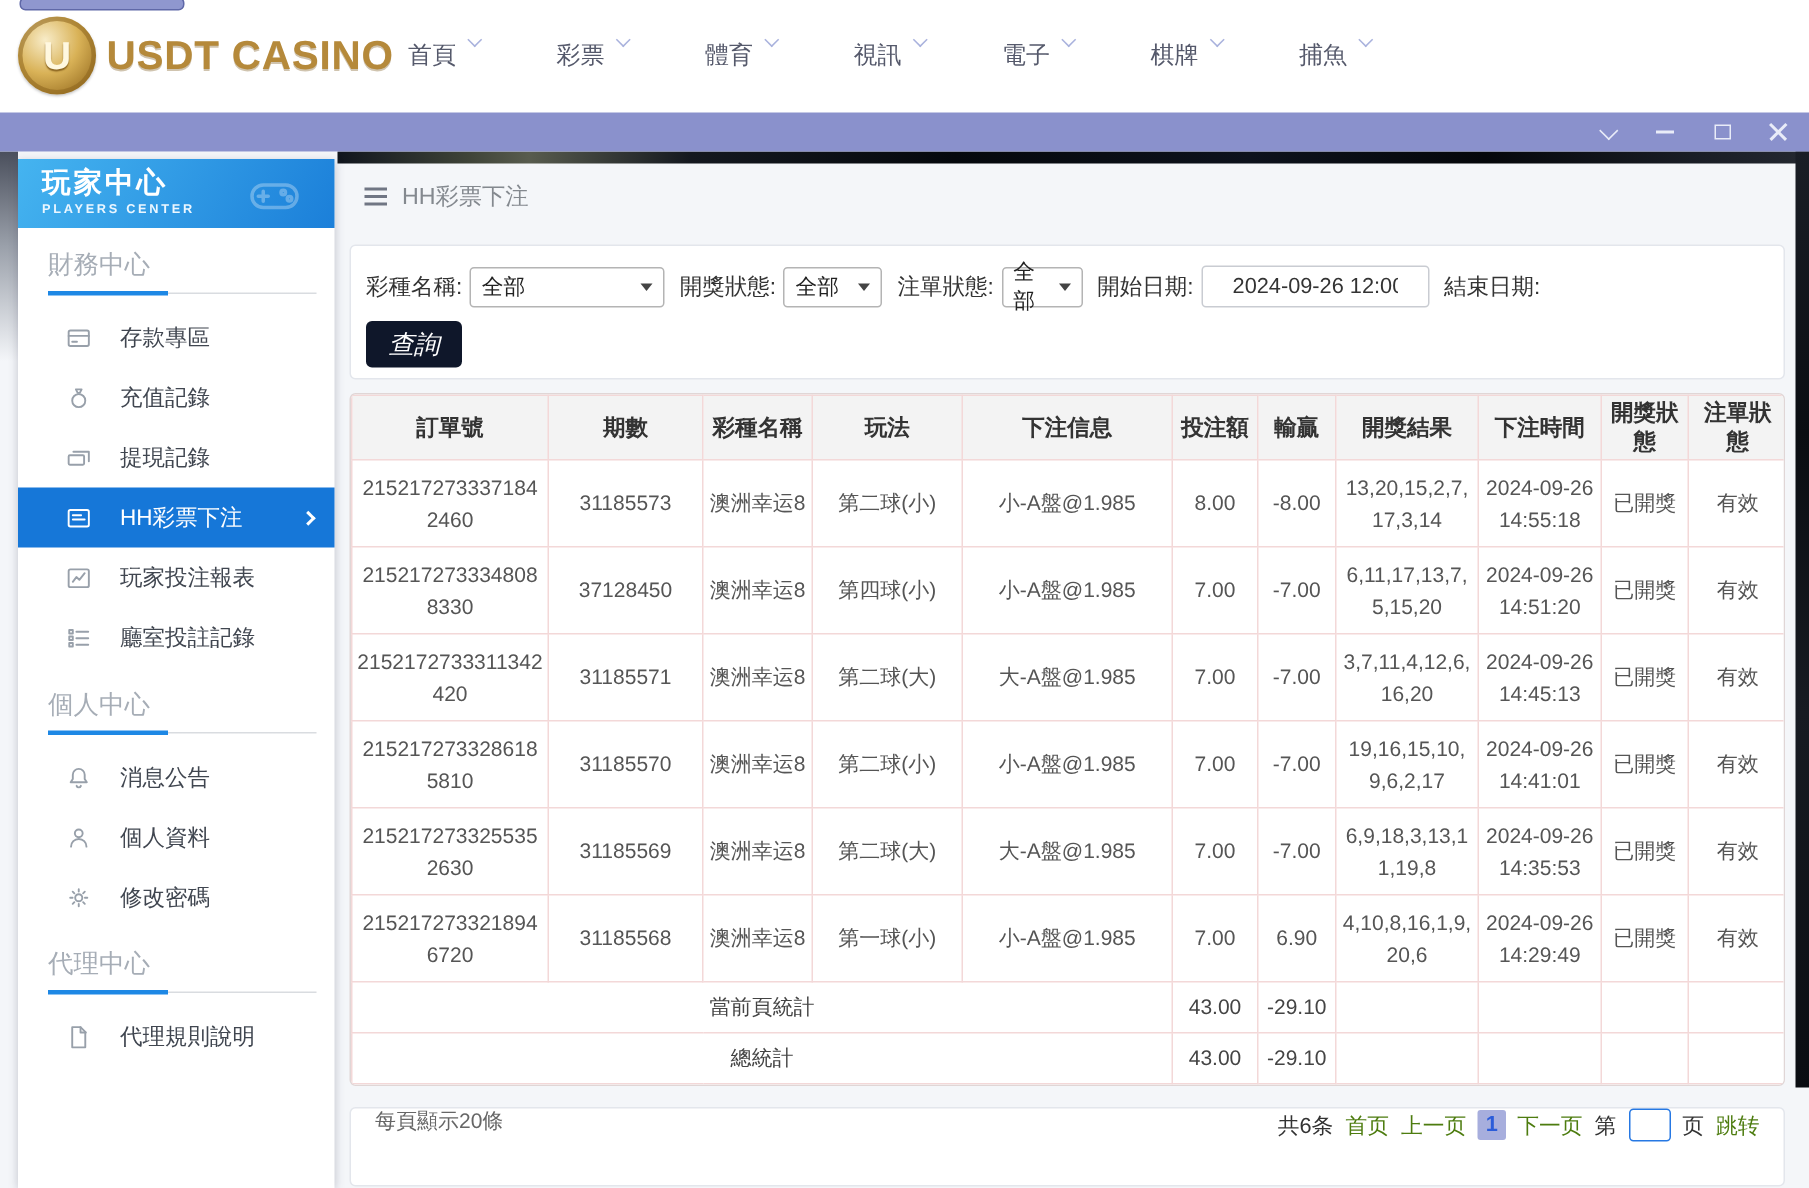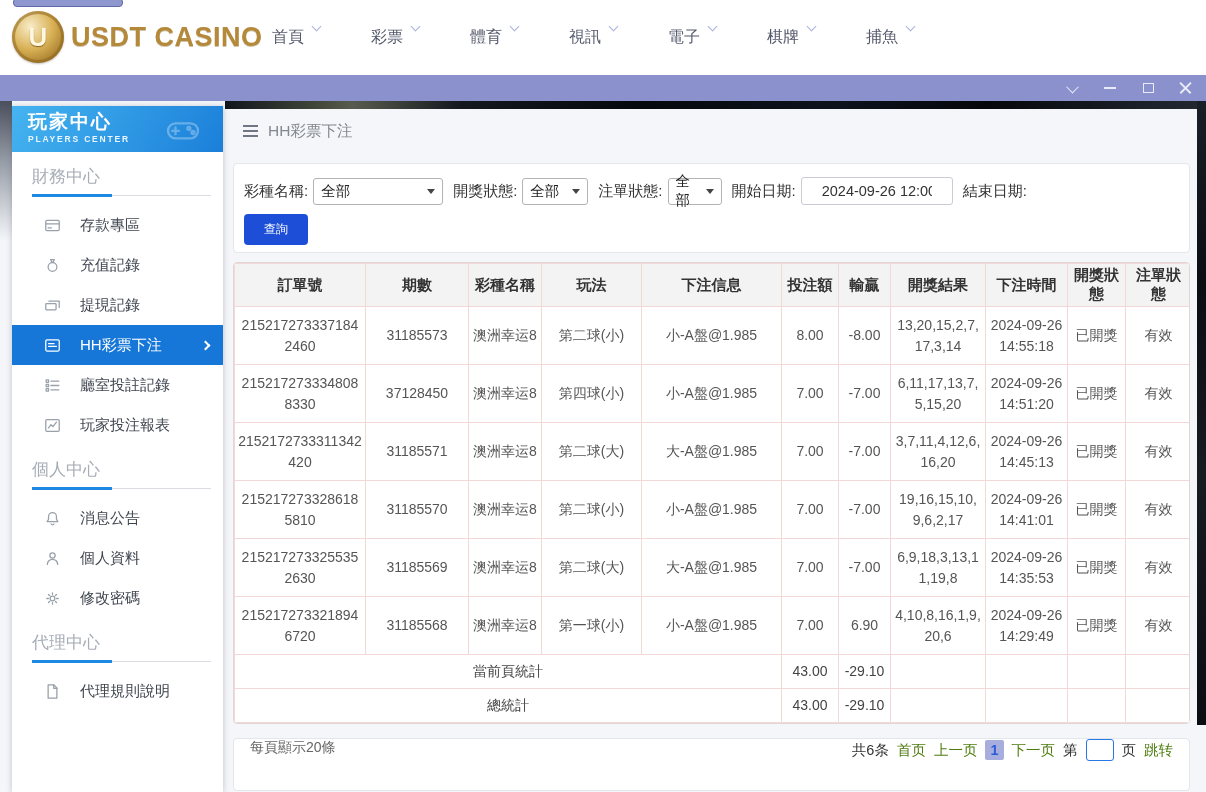--- a/index.html
+++ b/index.html
@@ -77,22 +77,22 @@
   
   .filter-card { padding:13px 0 7px 10px; }
   .filter-row { display:flex; align-items:center; flex-wrap:nowrap; }
   .f-label { font-size:15px; color:#333; margin:0 5px 0 0; white-space:nowrap; }
   .fselect { display:inline-flex; align-items:center; justify-content:space-between; border:1px solid #b4b4b4;
     border-radius:3px; height:27px; padding:0 7px; font-size:14.5px; color:#222; background:#fff; cursor:pointer; margin-right:10px; }
   .caret { width:0; height:0; border-left:4px solid transparent; border-right:4px solid transparent;
     border-top:5px solid #444; margin-left:7px; }
   .f-input { height:28px; width:152px; border:1px solid #c9ccd2; border-radius:3px; padding:0 20px;
     font-size:14.5px; color:#333; margin-right:10px; font-family:inherit; }
-  .search-btn { margin-top:9px; width:64px; height:31px; background:#1d4ed8; border:none; border-radius:4px;
-    color:#fff; font-size:12px; cursor:pointer; font-family:inherit; }
+  .search-btn { margin-top:9px; width:64px; height:31px; background:#0f172a; border:none; border-radius:4px;
+    color:#fff; font-size:17px; cursor:pointer; font-family:inherit;font-style:italic; }
   
   .table-card { margin-top:9px; overflow:hidden; border-color:#e0d6d6; }
   table { border-collapse:collapse; width:957px; table-layout:fixed; }
   th,td { border:1px solid #f3d8d8; text-align:center; vertical-align:middle; padding:2px 3px; }
   thead tr { height:42px; background:#f3f3f3; }
   th { font-size:15px; font-weight:700; color:#333; }
   tbody tr.data-row { height:58px; background:#fff; }
   td { font-size:14px; color:#555; line-height:1.45; }
   td.brk { word-break:break-all; }
   tr.summary-row { height:34px; background:#fff; }
@@ -217,36 +217,36 @@
               <rect x="3.5" y="5" width="17" height="14" rx="1.5"></rect>
               <path d="M7 9.5h7M7 13h10"></path>
             </svg>
           </span>
           <span class="s-label">HH彩票下注</span>
           <i class="chev-right"></i>
         </div>
         <div class="side-item">
           <span class="s-icon">
             <svg viewBox="0 0 24 24" fill="none" stroke="currentColor" stroke-width="1.6" stroke-linecap="round" stroke-linejoin="round">
+              <rect x="3.5" y="4.5" width="17" height="15" rx="1.5"></rect>
+              <path d="M7 15l3-4 2.5 2.3 4.5-5.6"></path>
+            </svg>
+          </span>
+          <span class="s-label">玩家投注報表</span>
+        </div>
+        <div class="side-item">
+          <span class="s-icon">
+            <svg viewBox="0 0 24 24" fill="none" stroke="currentColor" stroke-width="1.6" stroke-linecap="round" stroke-linejoin="round">
               <rect x="4" y="5" width="3" height="3"></rect>
               <rect x="4" y="10.5" width="3" height="3"></rect>
               <rect x="4" y="16" width="3" height="3"></rect>
               <path d="M10 6.5h10M10 12h10M10 17.5h10"></path>
             </svg>
           </span>
           <span class="s-label">廳室投註記錄</span>
-        </div>
-        <div class="side-item">
-          <span class="s-icon">
-            <svg viewBox="0 0 24 24" fill="none" stroke="currentColor" stroke-width="1.6" stroke-linecap="round" stroke-linejoin="round">
-              <rect x="3.5" y="4.5" width="17" height="15" rx="1.5"></rect>
-              <path d="M7 15l3-4 2.5 2.3 4.5-5.6"></path>
-            </svg>
-          </span>
-          <span class="s-label">玩家投注報表</span>
         </div>
       </div>
       <div class="side-sec">
         <div class="side-sec-label">個人中心</div>
         <div class="side-sec-divider"></div>
         <div class="side-item">
           <span class="s-icon">
             <svg viewBox="0 0 24 24" fill="none" stroke="currentColor" stroke-width="1.6" stroke-linecap="round" stroke-linejoin="round">
               <path d="M12 4.5a5 5 0 0 1 5 5v3.5l1.8 2.8H5.2L7 13V9.5a5 5 0 0 1 5-5z"></path>
               <path d="M10.2 18.8a1.9 1.9 0 0 0 3.6 0"></path>

